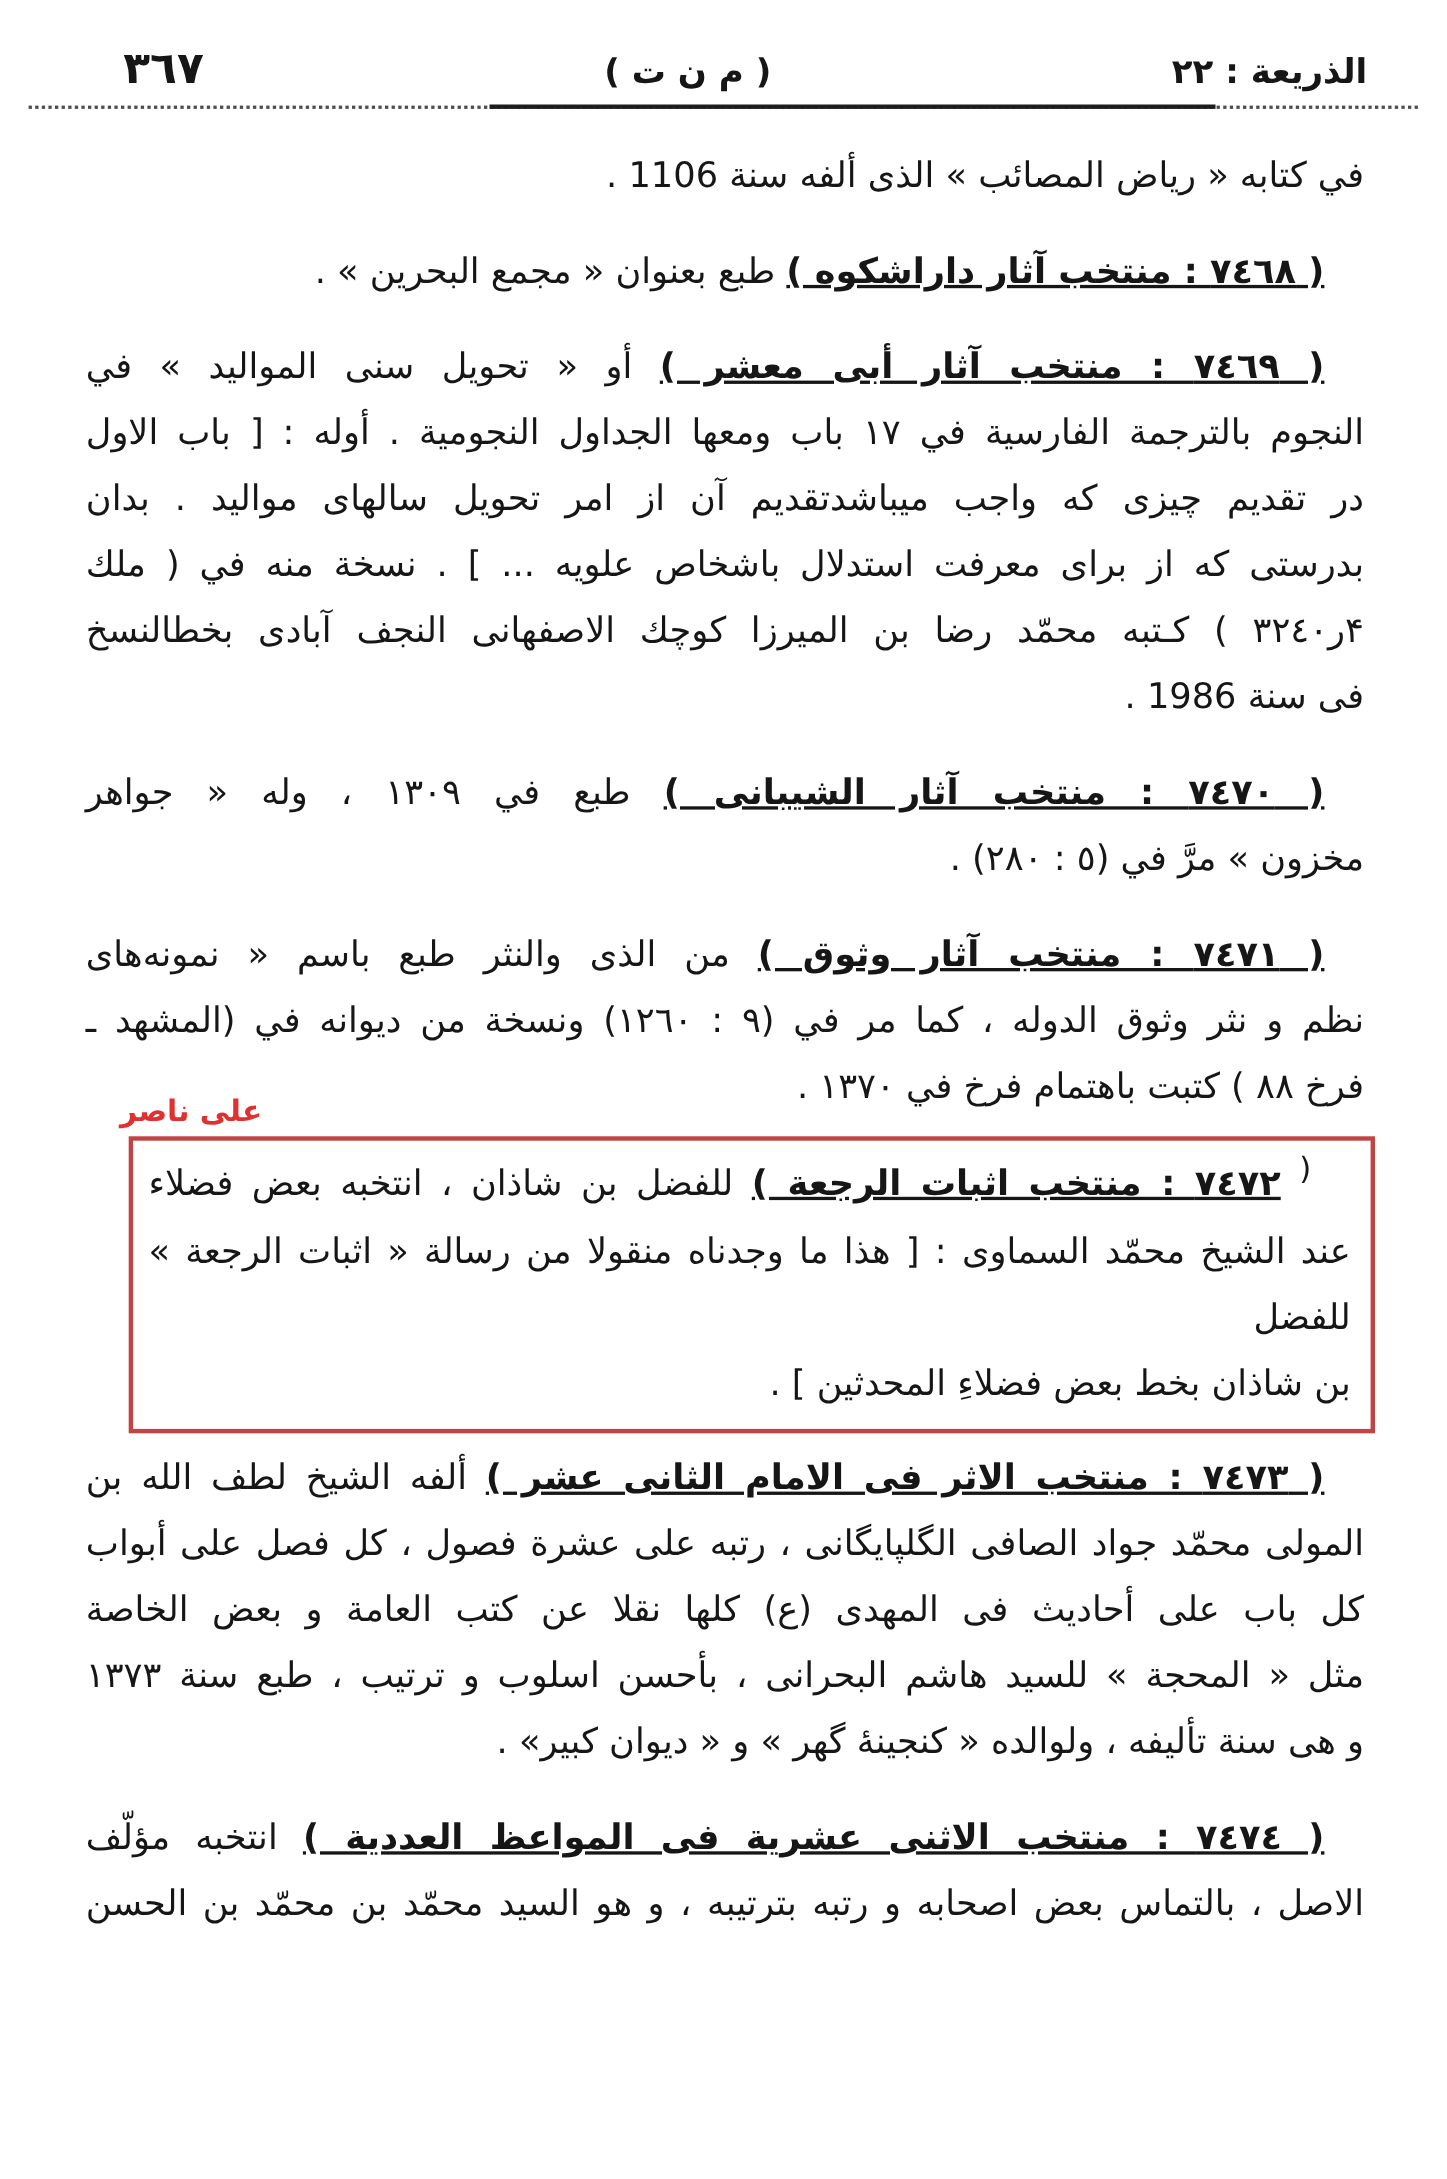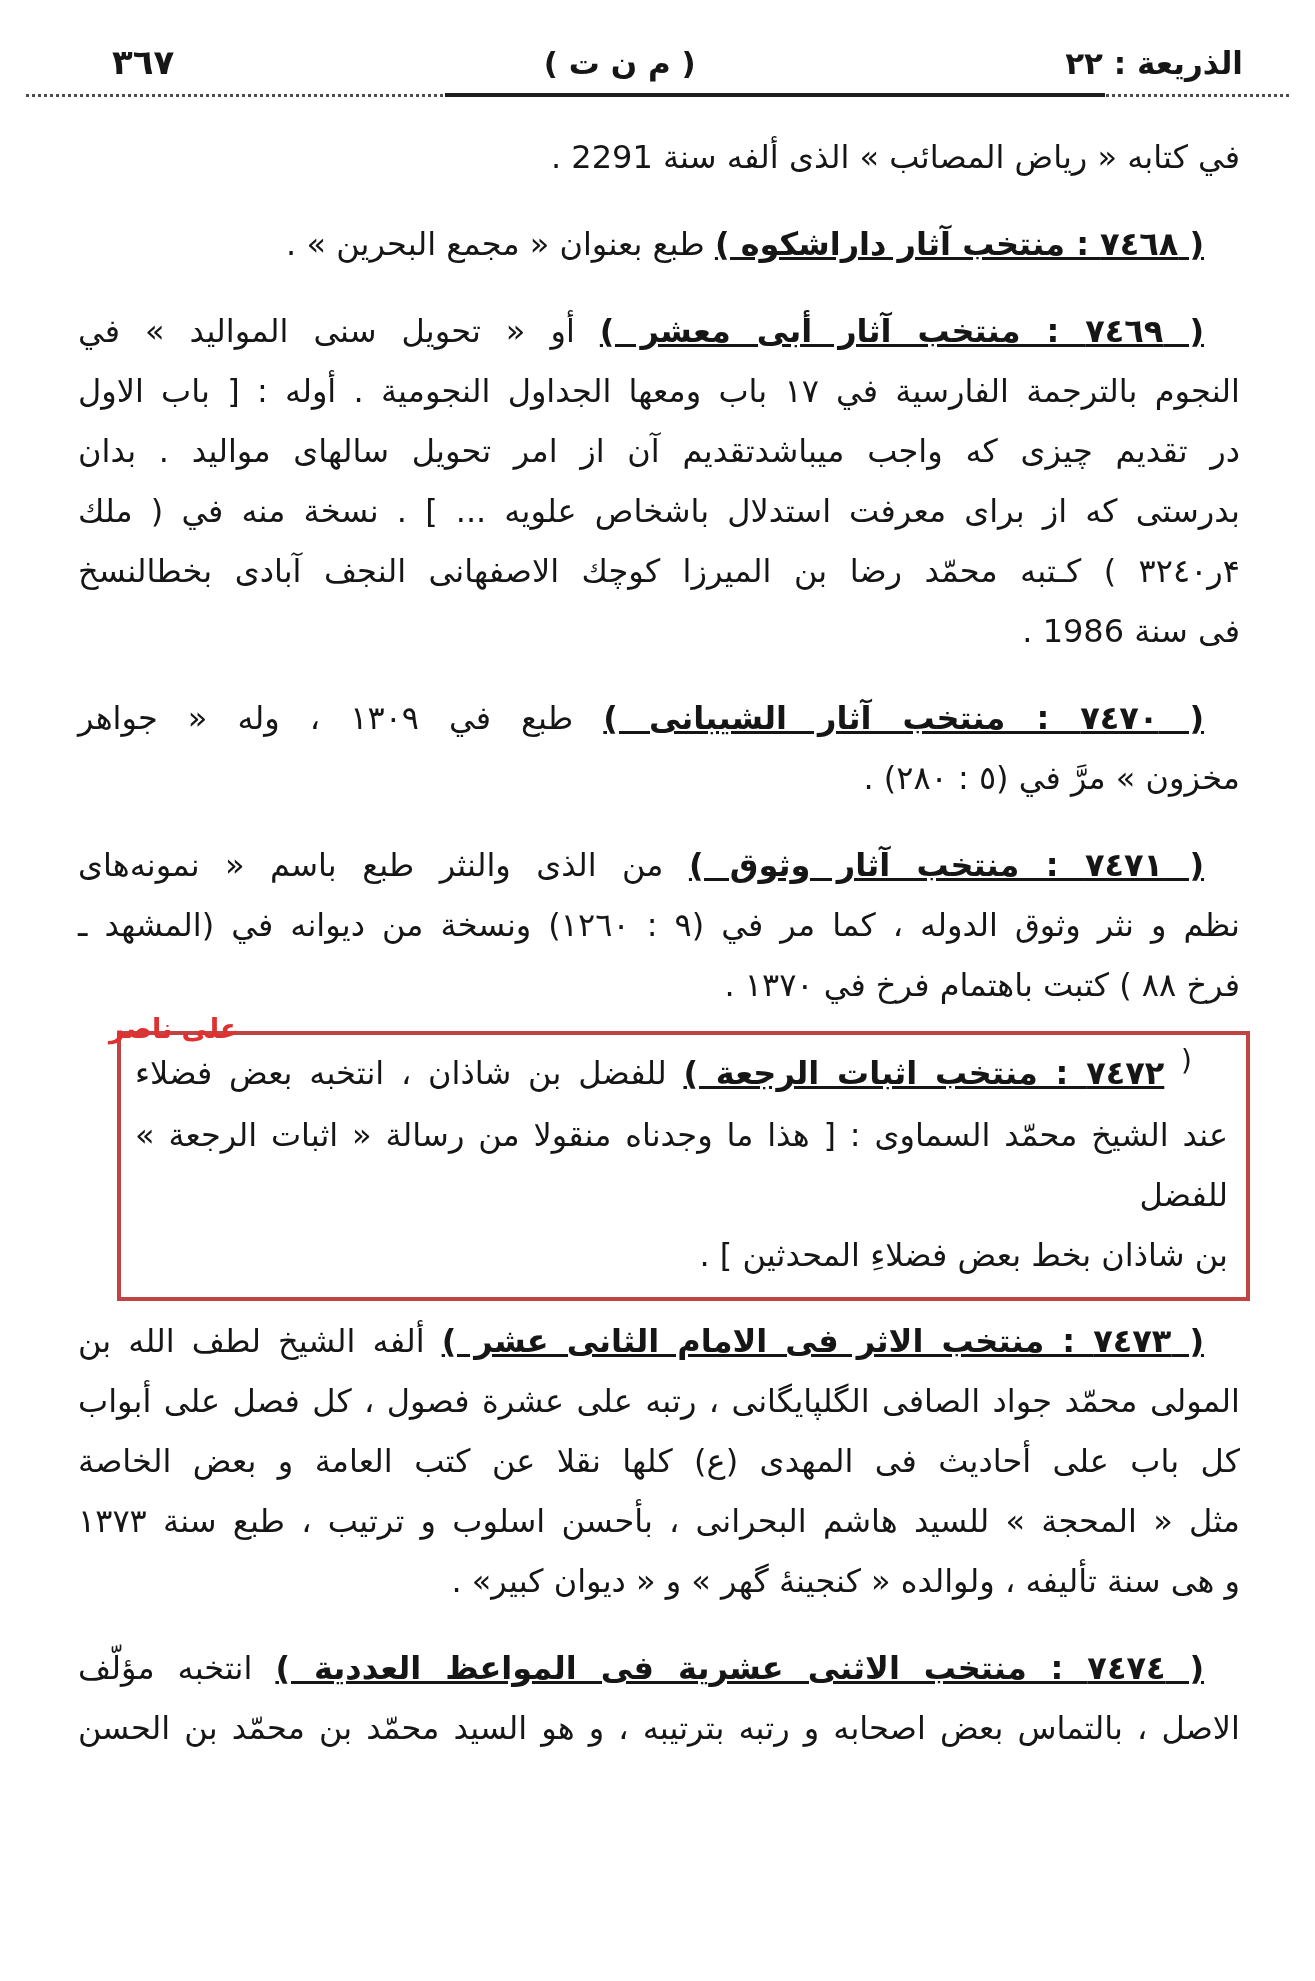--- a/index.html
+++ b/index.html
@@ -8,21 +8,21 @@
     font-family:"DejaVu Sans",sans-serif;color:#161616;
     -webkit-font-smoothing:antialiased;
   }
   .page{position:relative;width:1315px;height:1981px;overflow:hidden;background:#ffffff;}
 
   
   .header{
     direction:rtl;display:flex;justify-content:space-between;align-items:baseline;
     padding:42px 72px 0 112px;font-size:31px;font-weight:bold;line-height:40px;
   }
-  .header .pgnum{font-size:34px;}
+  .header .pgnum{font-size:40px;}
 
   
   .rule{position:relative;height:10px;margin-top:8px;}
   .rule .dots{position:absolute;left:26px;right:26px;top:3px;border-top:3px dotted #4d4d4d;}
   .rule .solid{position:absolute;left:445px;top:2px;width:660px;height:4px;background:#1d1d1d;}
 
   
   .textblock{
     direction:rtl;margin:26px 75px 0 78px;
     font-size:32px;line-height:60px;text-align:right;
@@ -37,21 +37,20 @@
   .boxwrap{
     position:relative;
     margin:16px -10px 10px 39px;
     border:4px solid #c14444;
     padding:8px 18px 12px 14px;
   }
   .label{
     position:absolute;top:-44px;left:-12px;
     color:#e03131;font-weight:bold;font-size:27px;line-height:36px;
     direction:rtl;
-    margin-top:20px;
   }
   .suppar{position:relative;top:-14px;font-size:28px;}
 </style>
 </head>
 <body>
 
 <div class="page">
 
   <div class="header">
     <span>الذريعة : ٢٢</span>
@@ -59,21 +58,21 @@
     <span class="pgnum">٣٦٧</span>
   </div>
 
   <div class="rule">
     <span class="dots"></span>
     <span class="solid"></span>
   </div>
 
   <div class="textblock">
 
-    <div class="line">في كتابه « رياض المصائب » الذى ألفه سنة 2291 .</div>
+    <div class="line">في كتابه « رياض المصائب » الذى ألفه سنة 1106 .</div>
 
     <div class="line ind gap"><b class="head">( ٧٤٦٨ : منتخب آثار داراشكوه )</b><span> طبع بعنوان « مجمع البحرين » .</span></div>
 
     <div class="line j ind gap"><b class="head">( ٧٤٦٩ : منتخب آثار أبى معشر )</b><span> أو « تحويل سنى المواليد » في</span></div>
     <div class="line j">النجوم بالترجمة الفارسية في ١٧ باب ومعها الجداول النجومية . أوله : [ باب الاول</div>
     <div class="line j">در تقديم چيزى كه واجب ميباشدتقديم آن از امر تحويل سالهاى مواليد . بدان</div>
     <div class="line j">بدرستى كه از براى معرفت استدلال باشخاص علويه ... ] . نسخة منه في ( ملك</div>
     <div class="line j">۴ر٣٢٤٠ ) كـتبه محمّد رضا بن الميرزا كوچك الاصفهانى النجف آبادى بخطالنسخ</div>
     <div class="line">فى سنة 1986 .</div>
 

